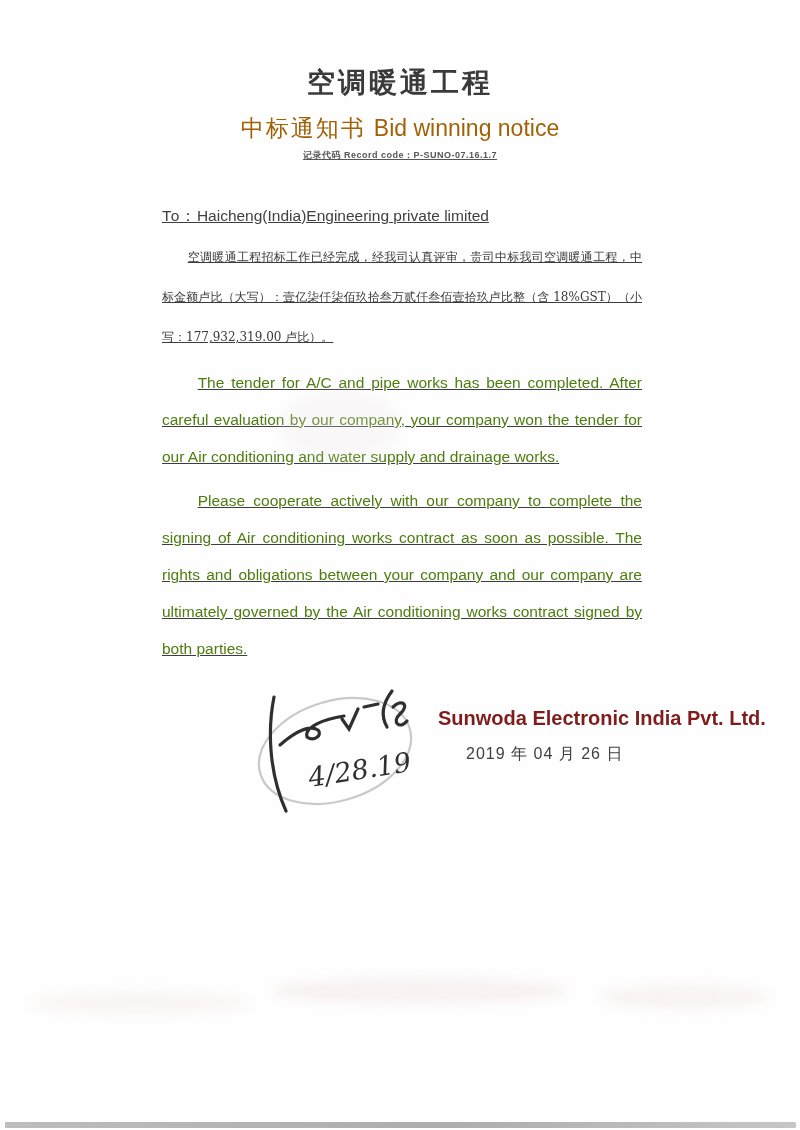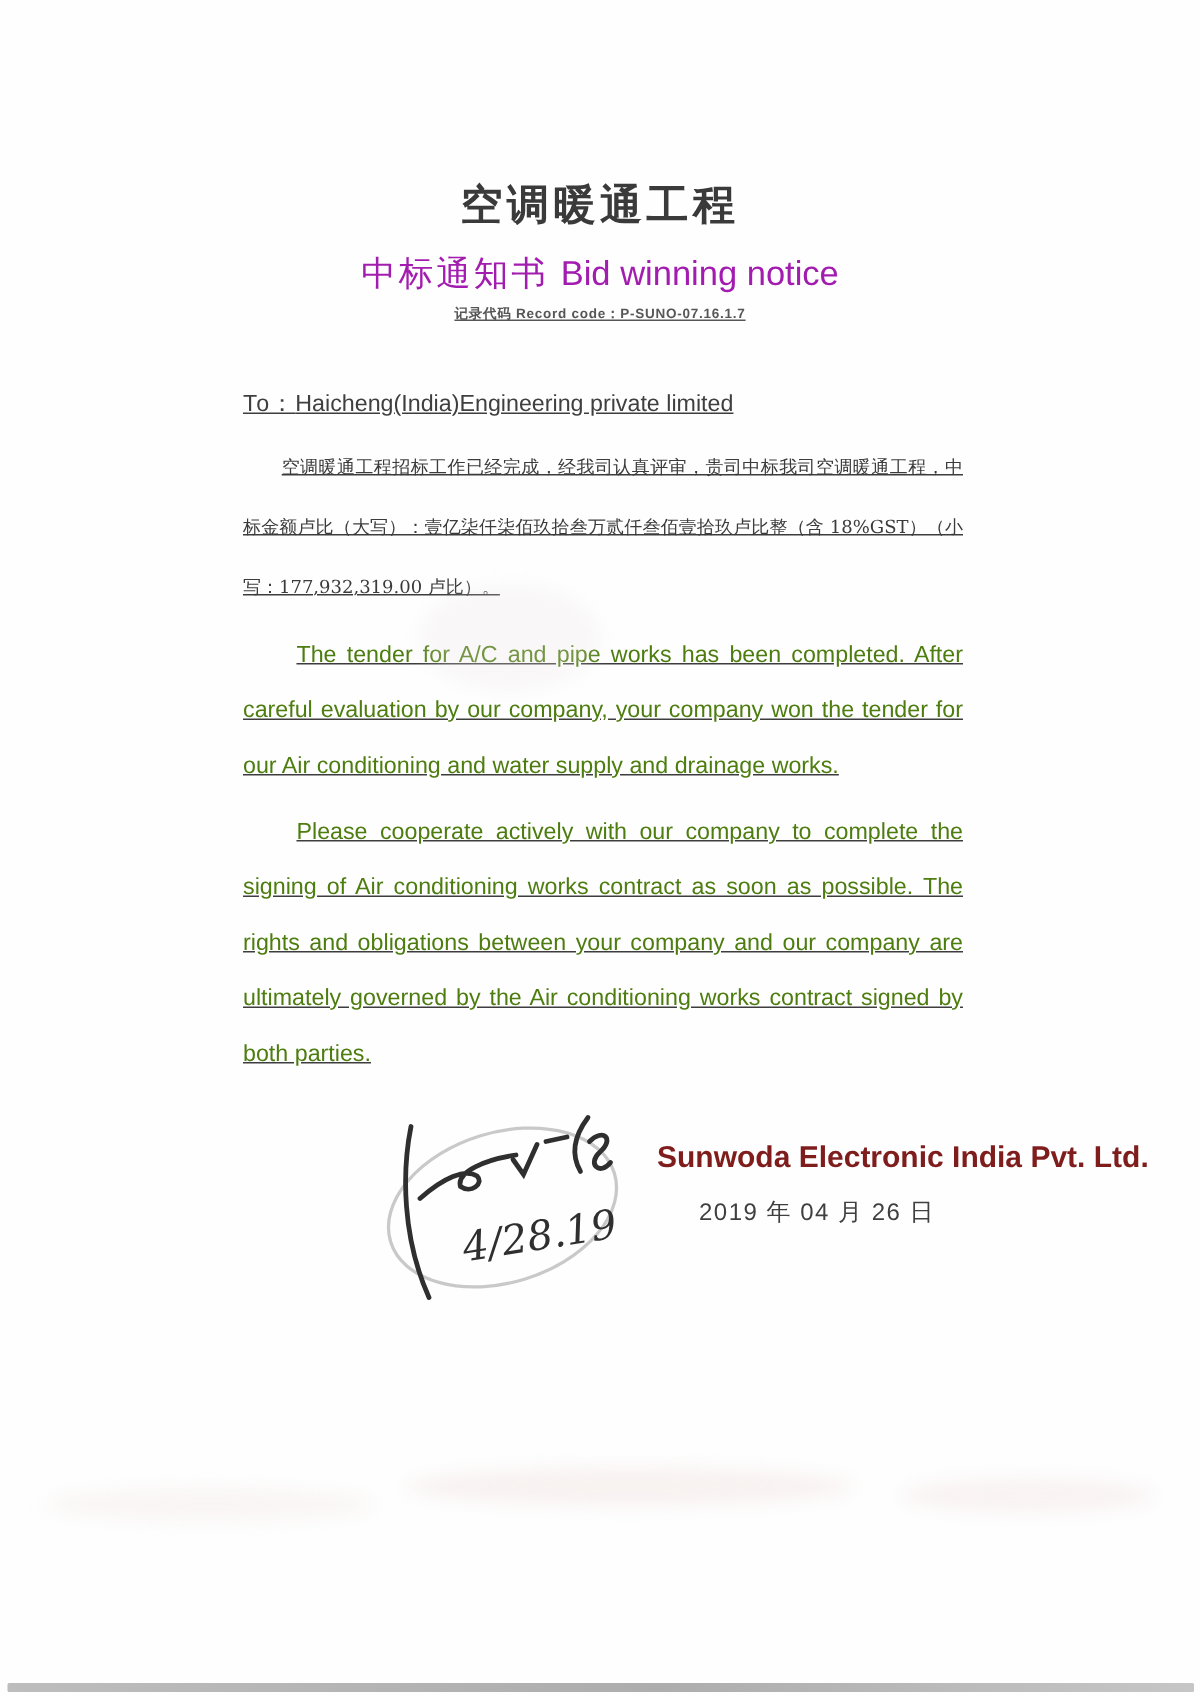--- a/index.html
+++ b/index.html
@@ -20,27 +20,27 @@
   .stain-3 { left: 600px; top: 985px; width: 170px; height: 24px; background: rgba(228,202,198,0.20); }
   .stain-4 { left: 280px; top: 390px; width: 120px; height: 70px;  background: rgba(235,228,226,0.25); }
 
   
   .scan-edge {
     position: absolute; left: 5px; right: 4px; bottom: 2px; height: 6px;
     background: linear-gradient(to right, #bdbdbd, #adadad 55%, #c6c6c6);
     border-radius: 1px;
   }
 
-  .header { text-align: center; padding-top: 118px; }
+  .header { text-align: center; padding-top: 64px; }
   .title-cn {
     font-family: "DejaVu Serif", "Liberation Serif", serif;
     font-weight: bold; font-size: 28px; letter-spacing: 3px; color: #3a3a3a;
   }
   .subtitle-en { margin-top: 13px; font-weight: bold; font-size: 16px; color: #404040; }
-  .notice-line { margin-top: 11px; font-size: 23px; color: #a21caf; }
+  .notice-line { margin-top: 11px; font-size: 23px; color: #a16207; }
   .notice-cn { font-family: "DejaVu Serif", "Liberation Serif", serif; letter-spacing: 2px; }
   .notice-en { margin-left: 8px; }
   .record-code { margin-top: 5px; font-size: 9px; font-weight: bold; color: #565656; letter-spacing: 0.5px; text-decoration: underline; }
 
   .doc-body { width: 480px; margin: 44px 0 0 162px; text-decoration: underline; }
   .recipient { font-size: 15.5px; color: #3f3f3f; line-height: 20px; }
   .recipient .to-label { letter-spacing: 1px; }
 
   p { margin: 0; }
   .para-cn {

